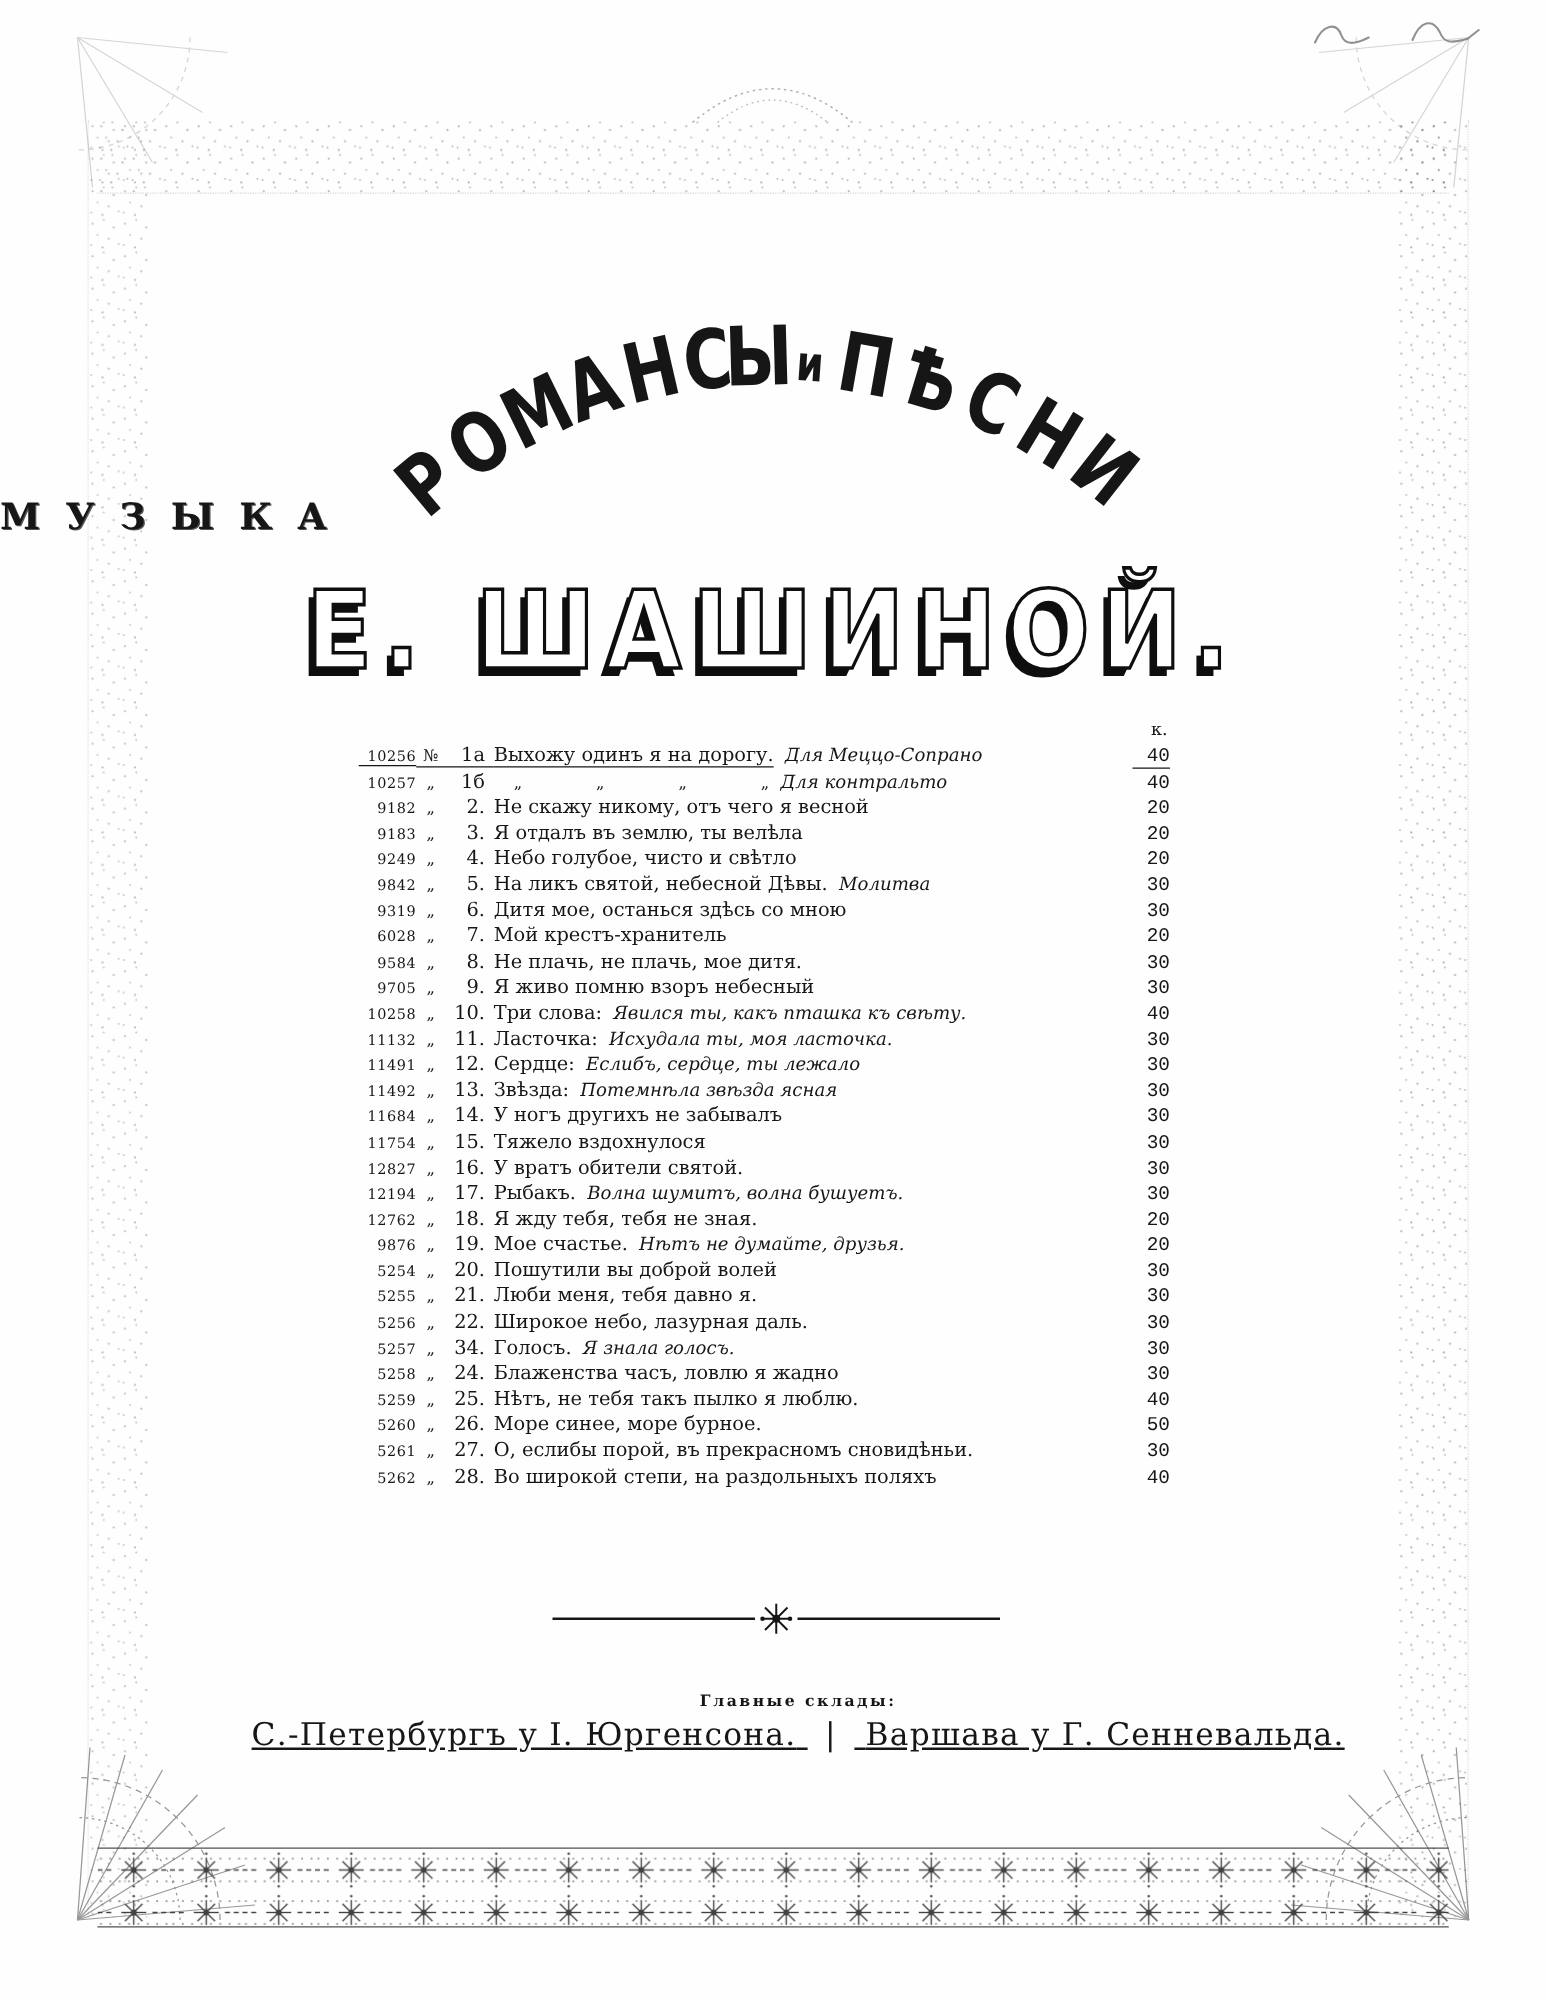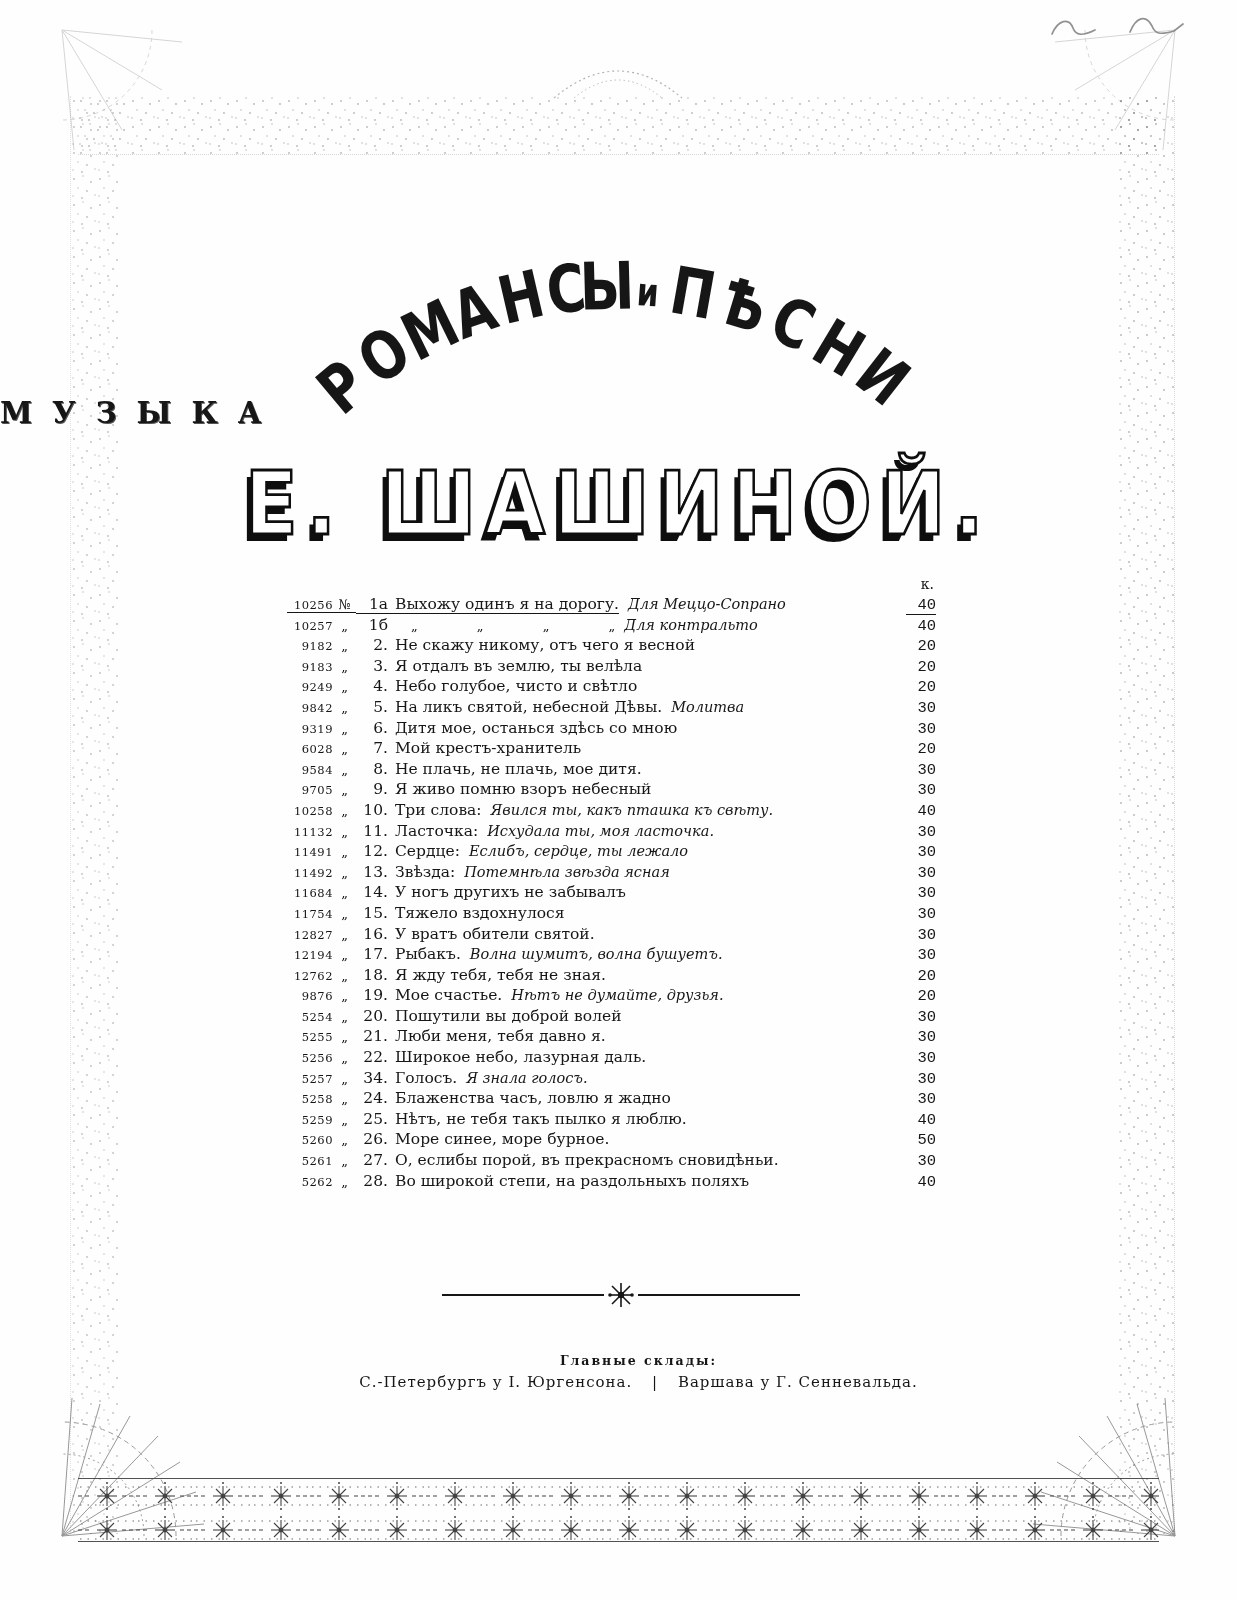--- a/index.html
+++ b/index.html
@@ -78,21 +78,21 @@
   .crow.ditto .c-title { word-spacing:55px; padding-left:16px; font-size:13px; }
 
   
   .divider { position:absolute; left:442px; top:1280px; width:358px; display:flex; align-items:center; }
   .divider .dline { flex:1; height:1.6px; background:#161616; }
   .divider svg { margin:0 2px; }
   .footer { position:absolute; left:90px; right:50px; top:1346px; text-align:center; }
   .f-owner   { font-size:15px; letter-spacing:2px; }
   .f-moscow  { font-family:"DejaVu Serif", serif; font-weight:bold; font-size:25px; letter-spacing:3px; margin-top:5px; }
   .f-depots  { font-weight:bold; font-size:12.5px; letter-spacing:2px; margin-top:7px; }
-  .f-cities  { font-size:15px; letter-spacing:1px; margin-top:5px; }
+  .f-cities  { font-size:25px; letter-spacing:1px; margin-top:5px;text-decoration:underline; }
   .f-cities .sep { display:inline-block; padding:0 14px; }
   .f-imprint { font-weight:bold; font-size:12.5px; letter-spacing:1px; margin-top:9px; }
 </style>
 </head>
 <body>
 
 <div class="page">
 
   <svg width="0" height="0" style="position:absolute">
     <defs>

